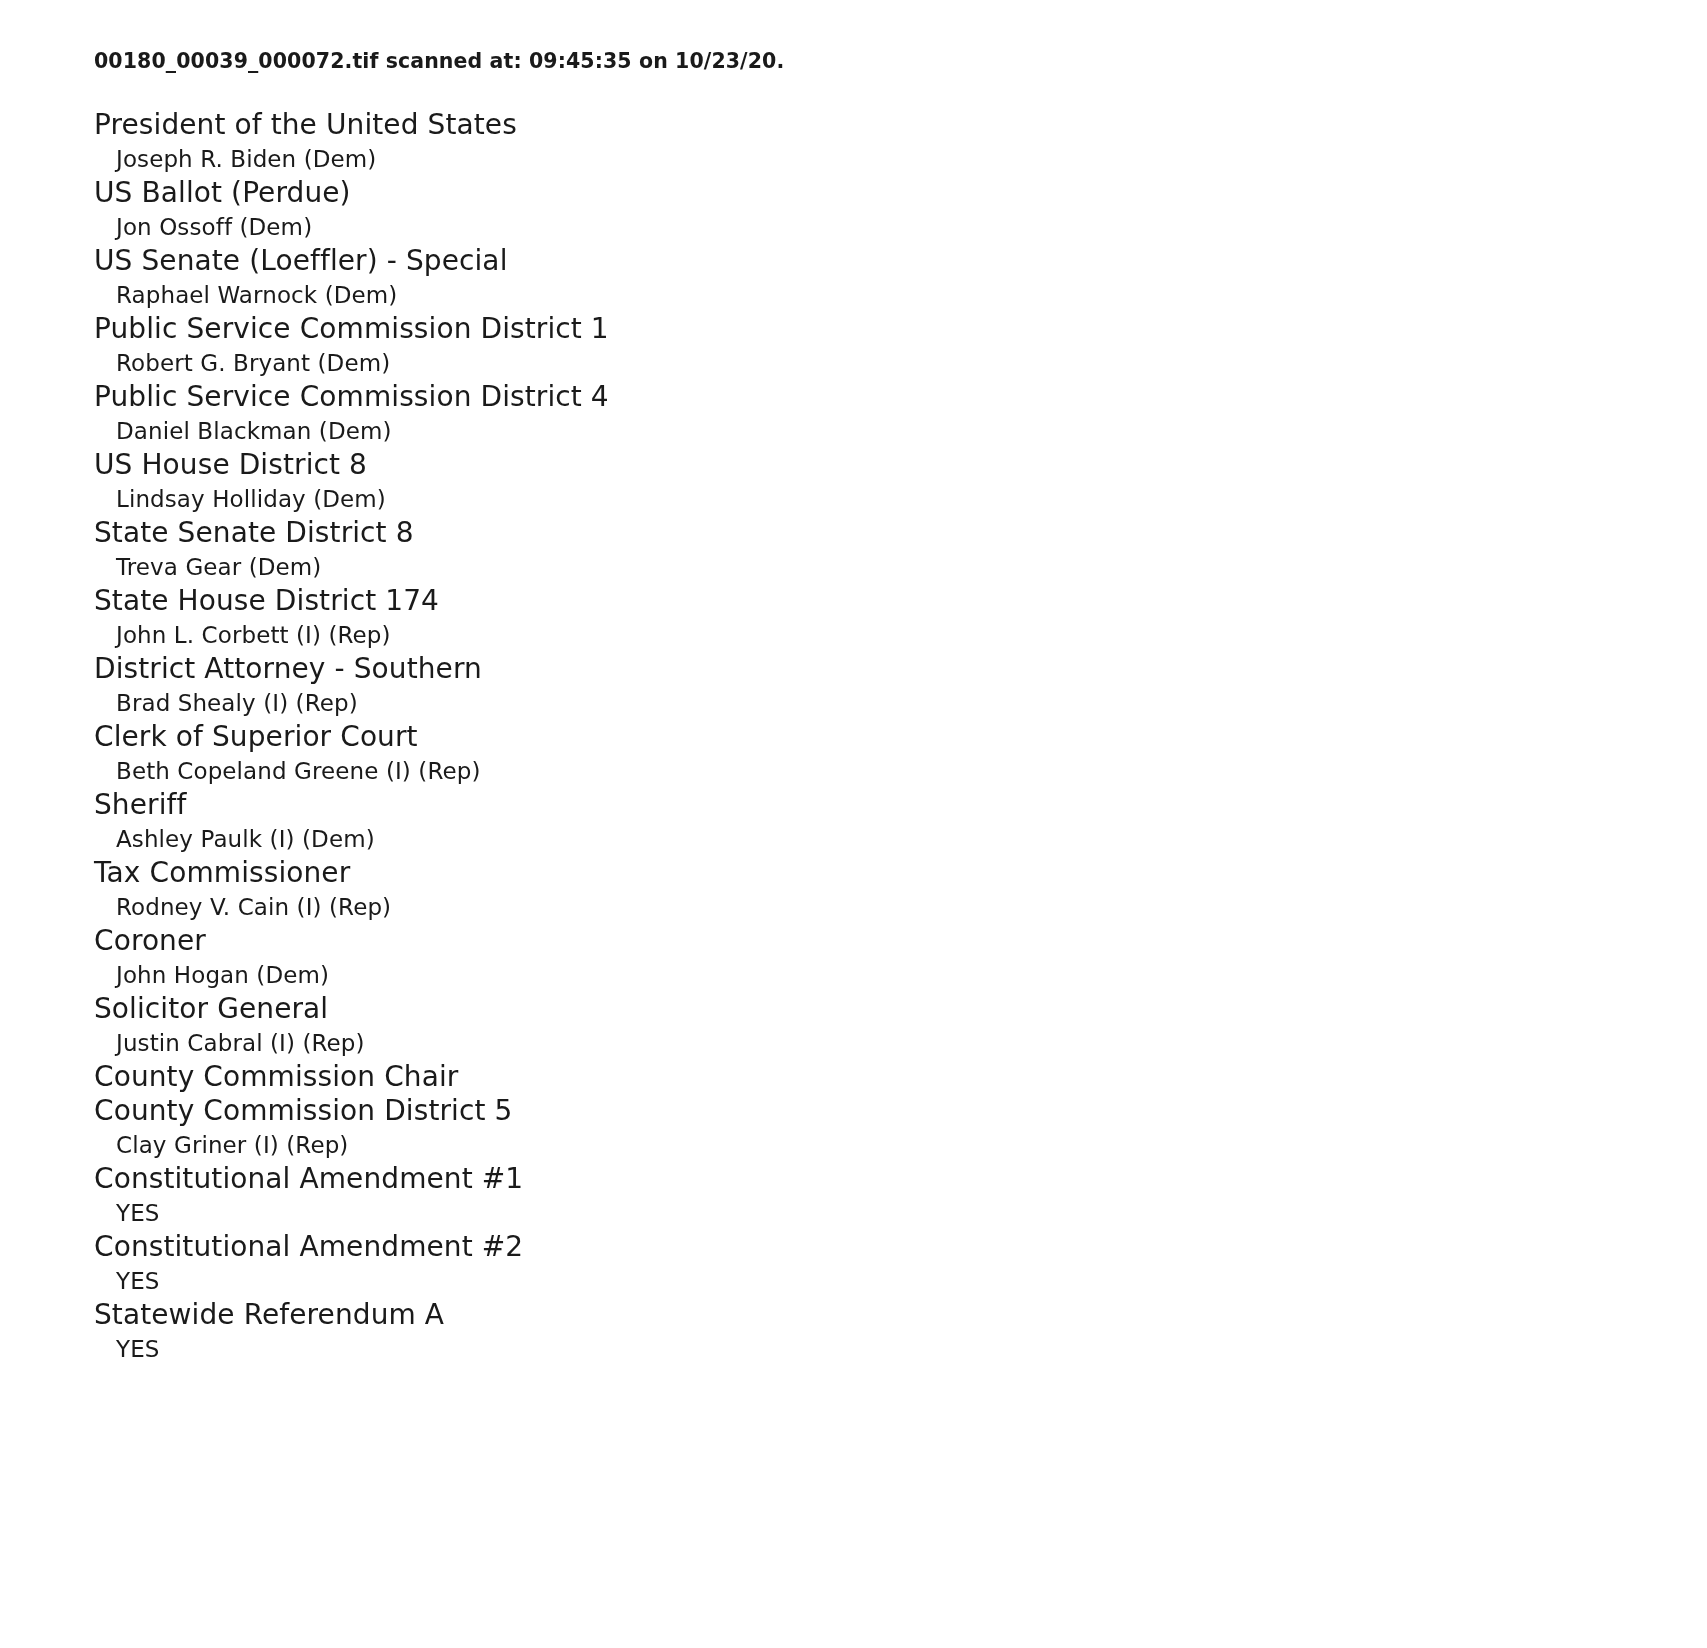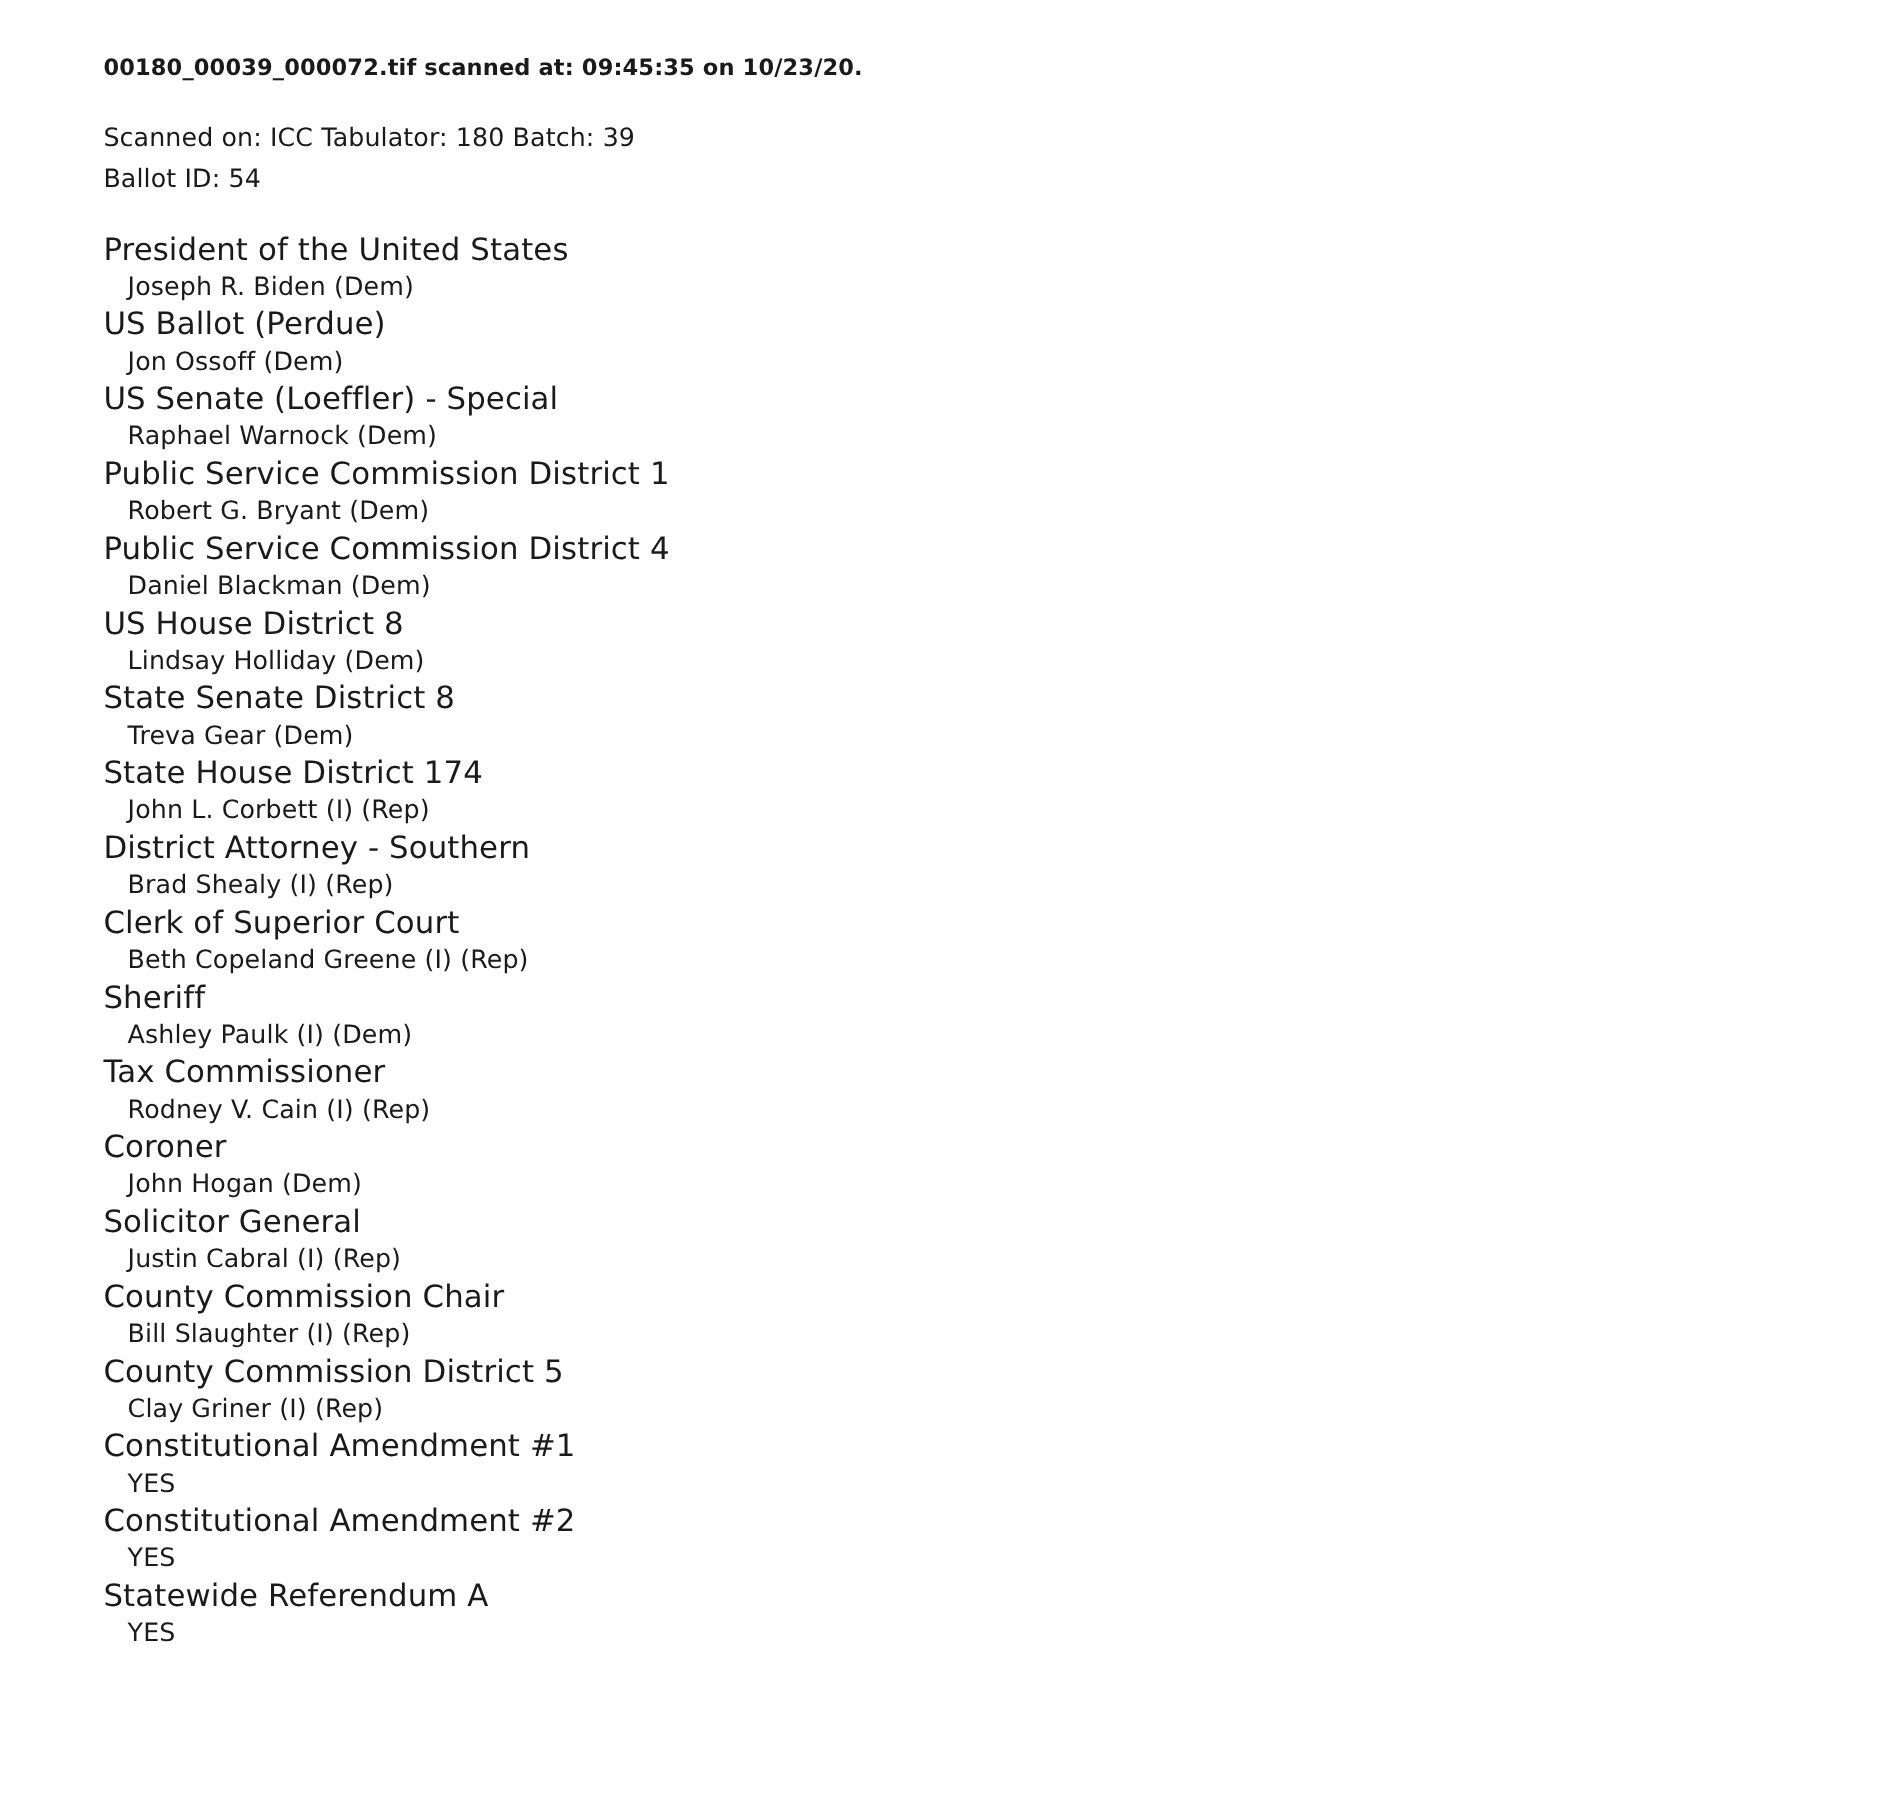--- a/index.html
+++ b/index.html
@@ -53,24 +53,20 @@
     white-space: pre;
   }
 </style>
 </head>
 <body>
 
 <div class="page">
 
   <div class="scan-line">00180_00039_000072.tif scanned at: 09:45:35 on 10/23/20.</div>
 
-  <div class="meta-block">
-    <div class="meta-line">Scanned on: ICC   Tabulator: 180    Batch:  39</div>
-    <div class="meta-line">Ballot ID:  54</div>
-  </div>
 
   <div class="contests" id="contest-list">
       <div class="contest-title">President of the United States</div>
       <div class="contest-choice">Joseph R. Biden (Dem)</div>
       <div class="contest-title">US Ballot (Perdue)</div>
       <div class="contest-choice">Jon Ossoff (Dem)</div>
       <div class="contest-title">US Senate (Loeffler) - Special</div>
       <div class="contest-choice">Raphael Warnock (Dem)</div>
       <div class="contest-title">Public Service Commission District 1</div>
       <div class="contest-choice">Robert G. Bryant (Dem)</div>
@@ -88,21 +84,20 @@
       <div class="contest-choice">Beth Copeland Greene (I) (Rep)</div>
       <div class="contest-title">Sheriff</div>
       <div class="contest-choice">Ashley Paulk (I) (Dem)</div>
       <div class="contest-title">Tax Commissioner</div>
       <div class="contest-choice">Rodney V. Cain (I) (Rep)</div>
       <div class="contest-title">Coroner</div>
       <div class="contest-choice">John Hogan (Dem)</div>
       <div class="contest-title">Solicitor General</div>
       <div class="contest-choice">Justin Cabral (I) (Rep)</div>
       <div class="contest-title">County Commission Chair</div>
-      <div class="contest-choice">Bill Slaughter (I) (Rep)</div>
       <div class="contest-title">County Commission District 5</div>
       <div class="contest-choice">Clay Griner (I) (Rep)</div>
       <div class="contest-title">Constitutional Amendment #1</div>
       <div class="contest-choice">YES</div>
       <div class="contest-title">Constitutional Amendment #2</div>
       <div class="contest-choice">YES</div>
       <div class="contest-title">Statewide Referendum A</div>
       <div class="contest-choice">YES</div>
     </div>
 

